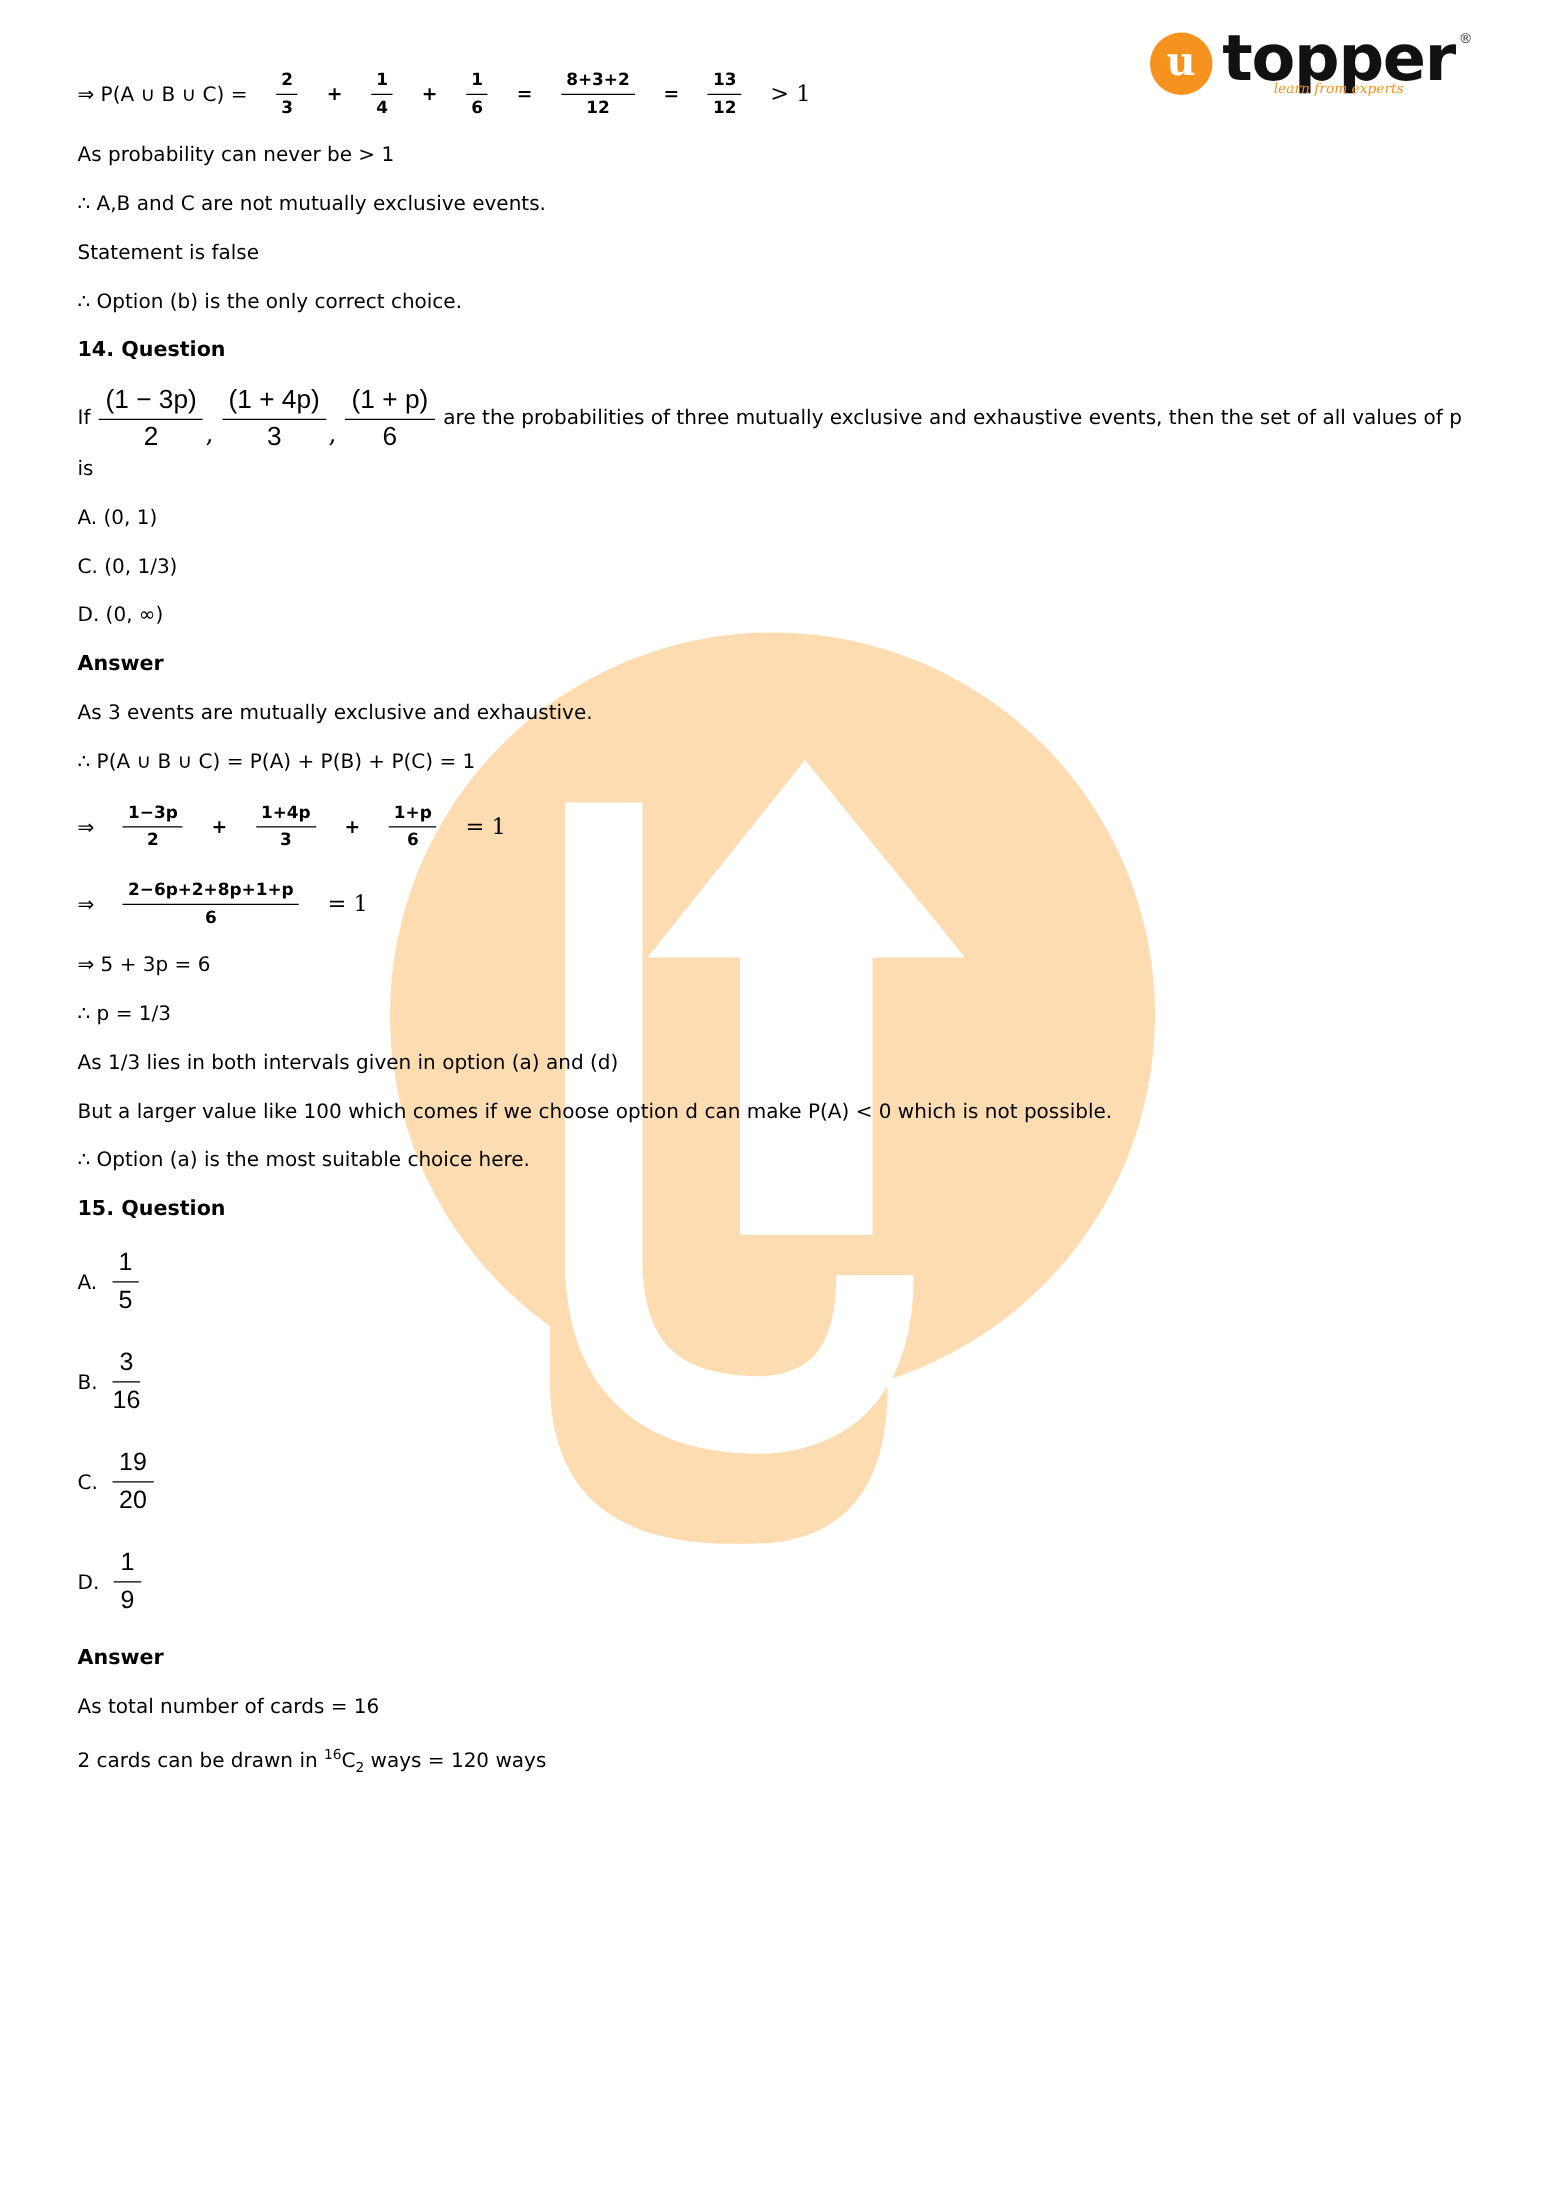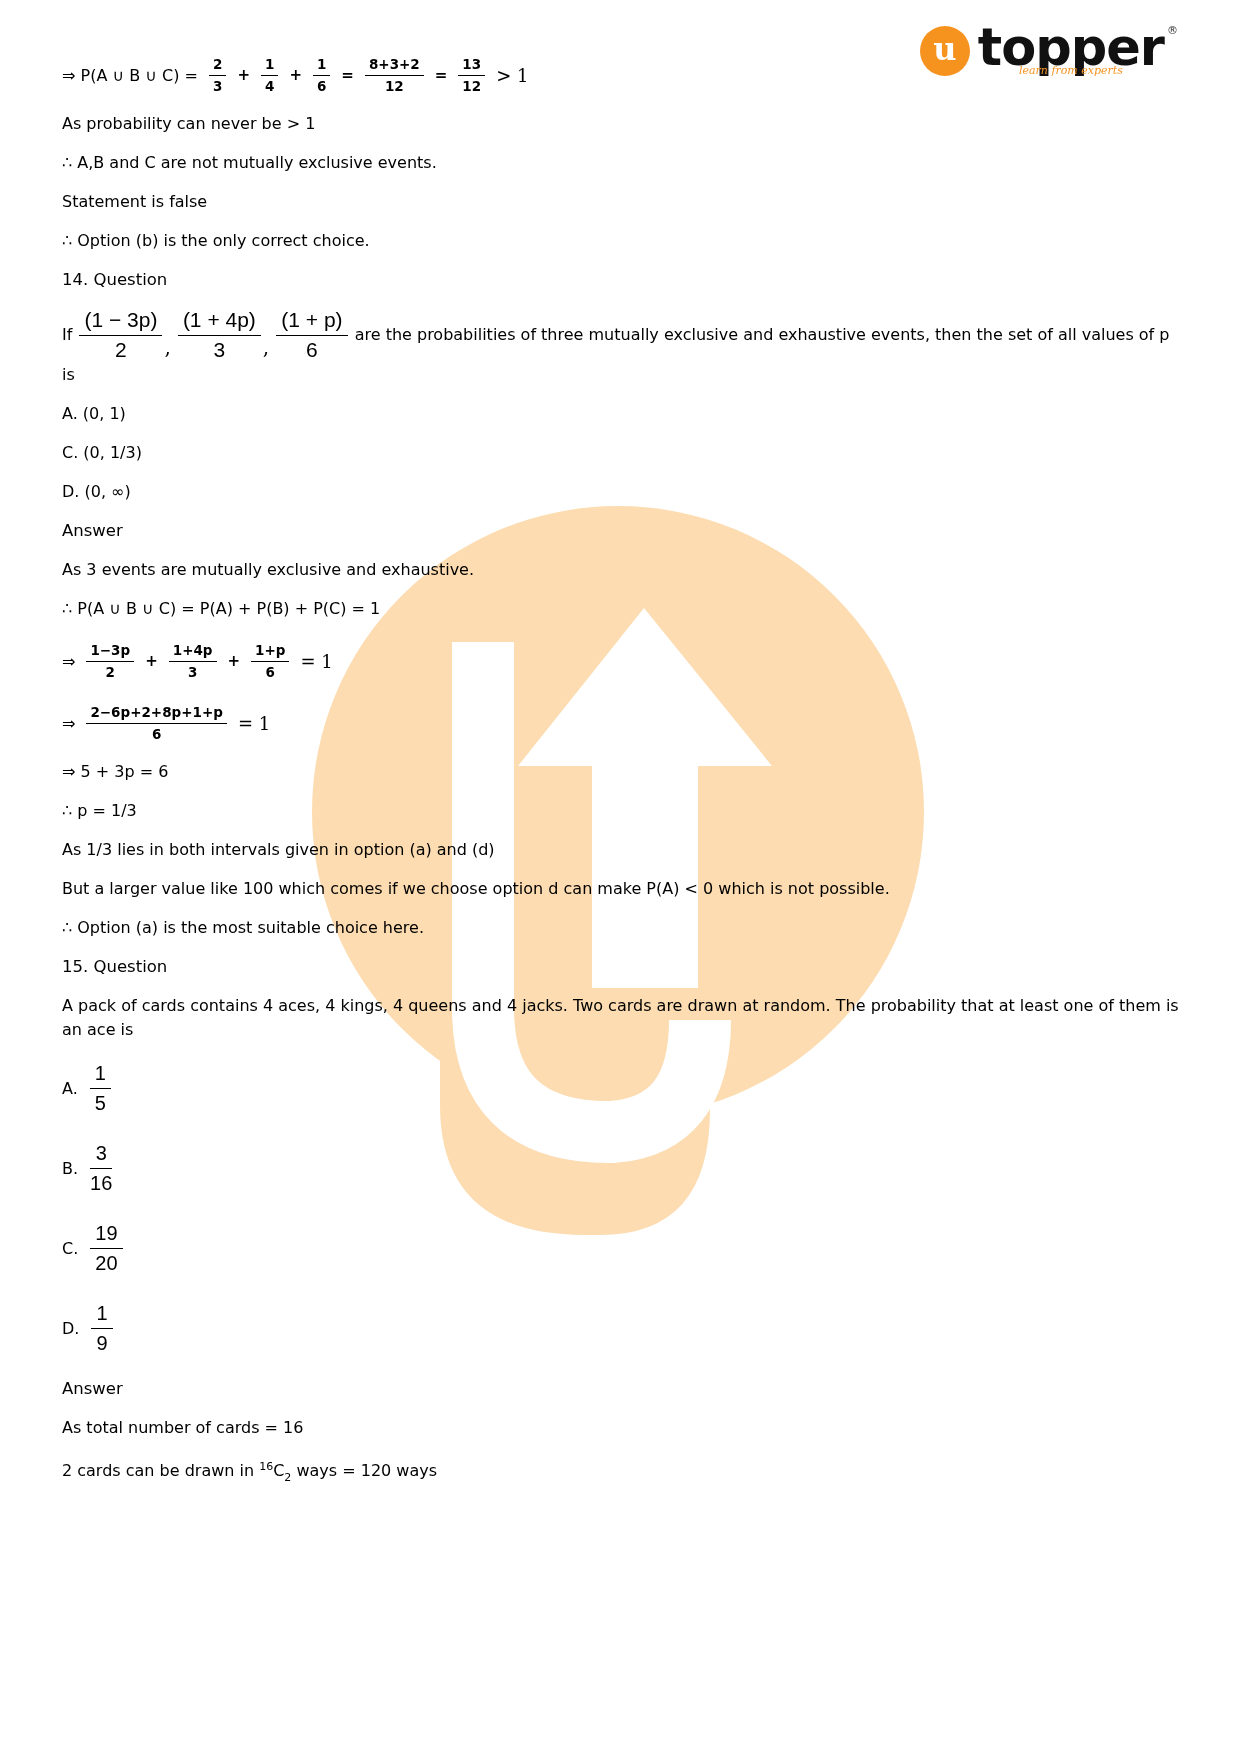--- a/index.html
+++ b/index.html
@@ -68,30 +68,30 @@
     top: 50px;
     width: 1120px;
     z-index: 1;
   }
   .content p {
     margin: 0 0 15px 0;
     font-size: 16px;
     line-height: 24px;
   }
   .heading {
-    font-weight: normal;
+    font-weight: bold;
     font-size: 16.5px;
     line-height: 24px;
     margin: 0 0 15px 0;
   }
   
   .formula {
     display: flex;
     align-items: center;
-    gap: 11px;
+    gap: 23px;
     margin: 0 0 12px 0;
     font-size: 16px;
     min-height: 50px;
   }
   .fop { font-weight: bold; font-size: 15px; }
   .ftail { font-family: "DejaVu Serif", serif; font-size: 18px; }
   
   .bfrac {
     display: inline-block;
     text-align: center;
@@ -237,21 +237,20 @@
     </div>
 
     <p>⇒ 5 + 3p = 6</p>
     <p>∴ p = 1/3</p>
     <p>As 1/3 lies in both intervals given in option (a) and (d)</p>
     <p>But a larger value like 100 which comes if we choose option d can make P(A) &lt; 0 which is not possible.</p>
     <p>∴ Option (a) is the most suitable choice here.</p>
 
     <div class="heading">15. Question</div>
 
-    <p>A pack of cards contains 4 aces, 4 kings, 4 queens and 4 jacks. Two cards are drawn at random. The probability that at least one of them is an ace is</p>
 
     <div class="opt-frac">
       <span>A.</span>
       <span class="sfrac">
           <span class="num">1</span>
           <span class="den">5</span>
         </span>
     </div>
     <div class="opt-frac">
       <span>B.</span>

